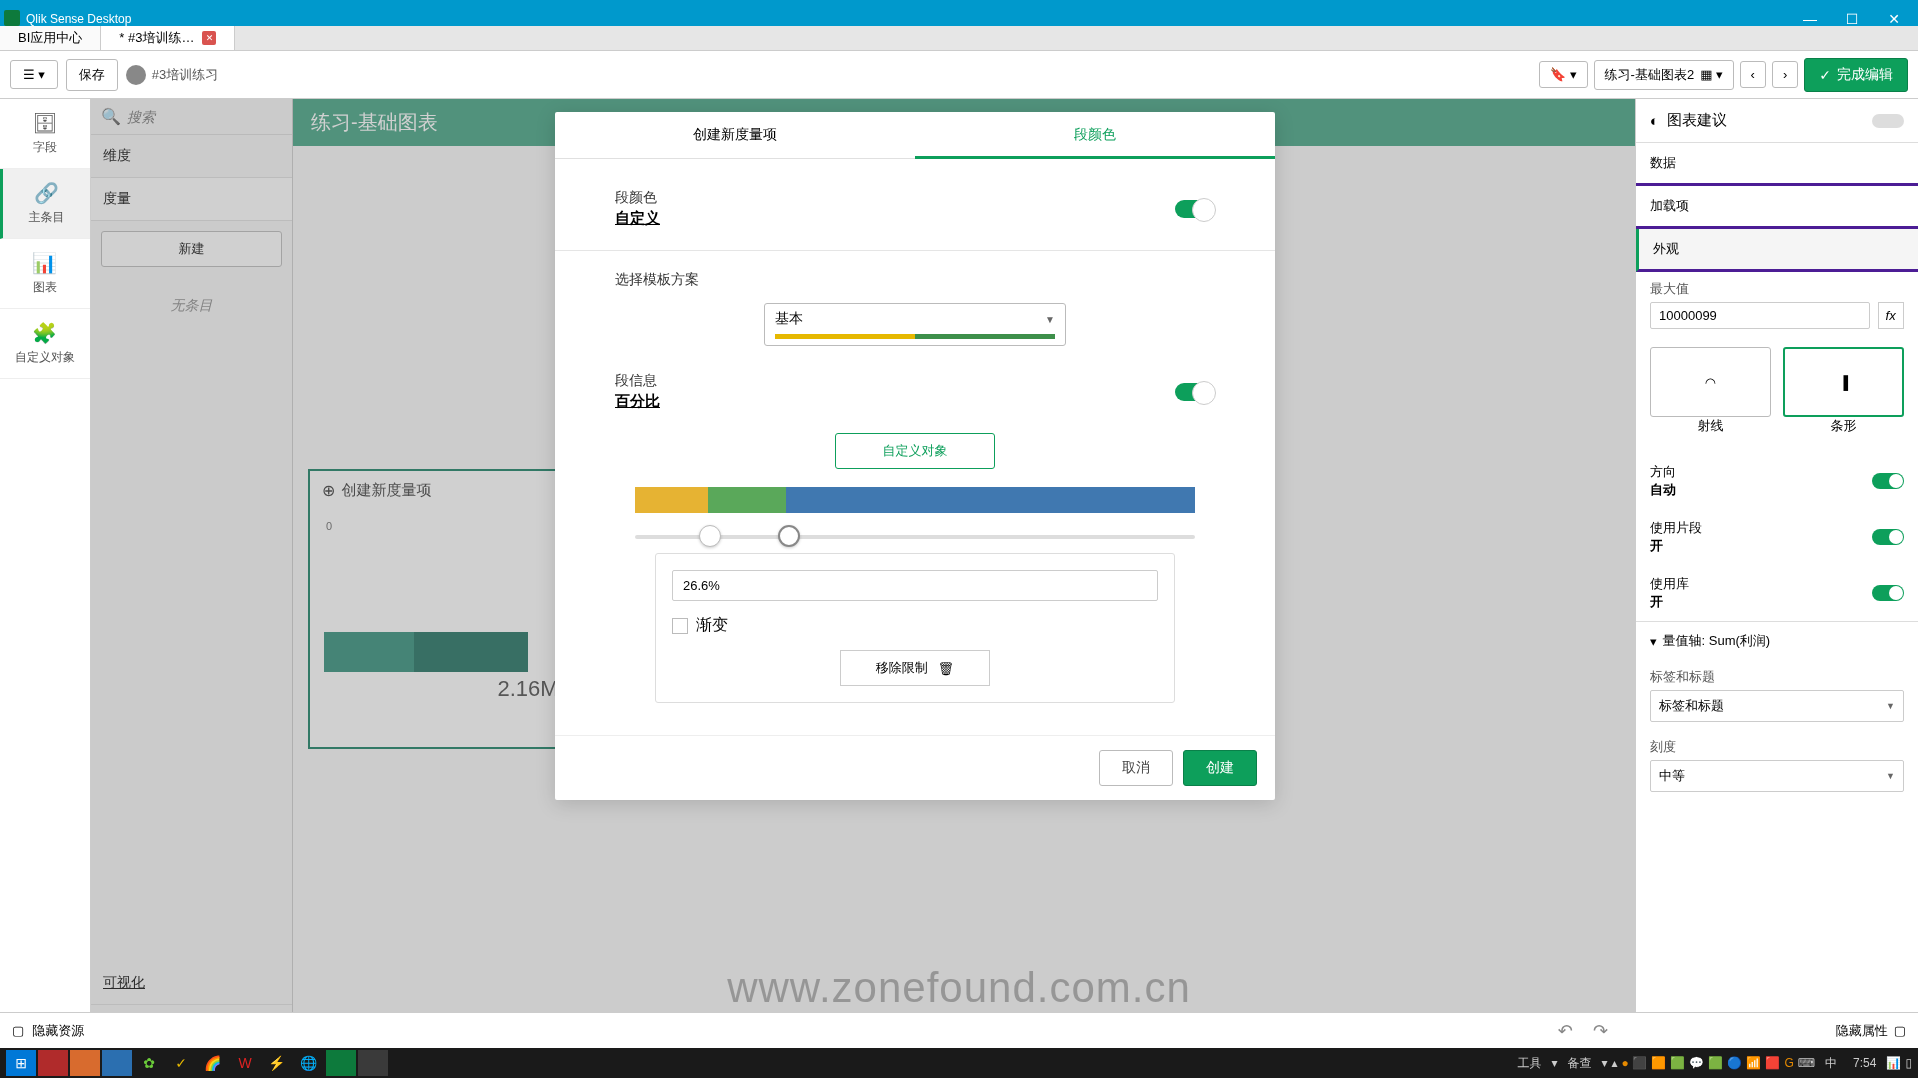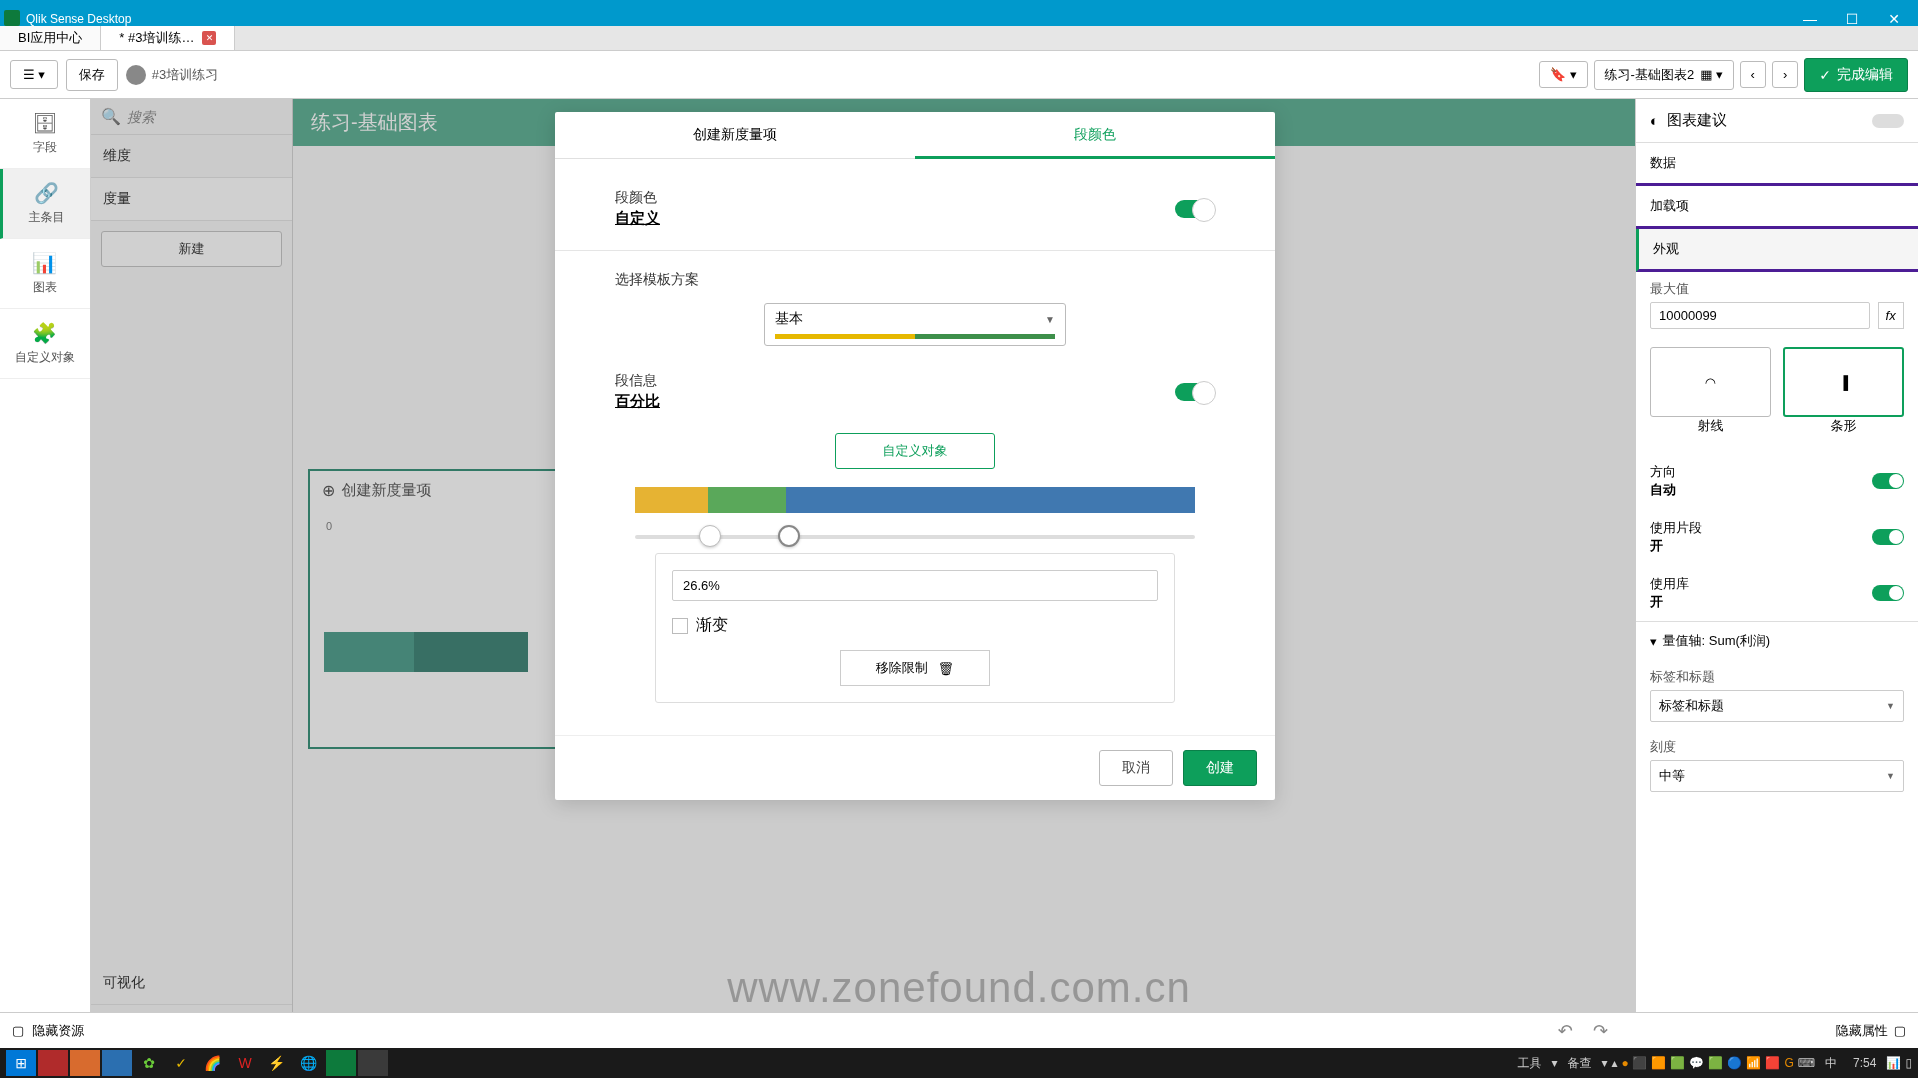--- a/index.html
+++ b/index.html
@@ -39,21 +39,21 @@
 .rail-item.active { background: #f0f0f0; border-left: 3px solid #0d9f5b; }
 .rail-icon { font-size: 20px; margin-bottom: 4px; }
 
 .side-panel { width: 202px; background: #f7f7f7; border-right: 1px solid #ccc; display: flex; flex-direction: column; }
 .search-row { padding: 8px 10px; display: flex; align-items: center; gap: 6px; border-bottom: 1px solid #ddd; }
 .search-row input { border: none; background: transparent; font-size: 14px; outline: none; width: 100%; font-style: italic; color: #999; }
 .sp-item { padding: 12px 12px; font-size: 14px; border-bottom: 1px solid #e0e0e0; cursor: pointer; }
 .sp-item.active { background: #fff; font-weight: 500; }
 .new-btn { margin: 10px; padding: 8px; text-align: center; border: 1px solid #bbb; border-radius: 3px; background: #fff; font-size: 13px; cursor: pointer; }
 .sp-empty { padding: 20px; font-size: 14px; color: #888; text-align: center; font-style: italic; }
-.sp-bottom { margin-top: auto; }
+.sp-bottom { margin-top: auto; text-decoration: underline; }
 
 
 .canvas { flex: 1; padding: 0; background: #f9f9f9; position: relative; }
 .sheet-title { background: #3ca07e; color: #fff; padding: 10px 18px; font-size: 20px; font-weight: 500; margin: 0; }
 .chart-obj { position: absolute; left: 15px; top: 370px; width: 440px; height: 280px; border: 2px solid #0d7a5c; background: #fff; }
 .chart-header { padding: 10px 12px; font-size: 15px; color: #333; display: flex; align-items: center; }
 .chart-header::before { content: '⊕'; margin-right: 6px; font-size: 16px; }
 .chart-body { padding: 10px 14px; }
 .bar-chart { position: relative; height: 60px; margin-top: 70px; }
 .bar-seg { position: absolute; height: 40px; top: 30px; }
@@ -205,39 +205,41 @@
   </div>
 
   <div class="side-panel">
     <div class="search-row">
       <span>🔍</span>
       <input placeholder="搜索" style="">
     </div>
     <div class="sp-item">维度</div>
     <div class="sp-item active">度量</div>
     <div class="new-btn">新建</div>
+    <div class="sp-empty">无条目</div>
     <div class="sp-bottom">
       <div class="sp-item">可视化</div>
       <div class="sp-item">替代状态</div>
     </div>
   </div>
 
   <div class="canvas">
     <div class="sheet-title">练习-基础图表</div>
     <div class="chart-obj">
       <div class="chart-header">创建新度量项</div>
       <div class="chart-body">
         <div class="bar-axis">
           <span>0</span>
             <span>2.5M</span>
         </div>
         <div class="bar-chart">
           <div class="bar-seg" style="left:0;width:22%;background:#2a8a75"></div>
           <div class="bar-seg" style="left:22%;width:28%;background:#166b5a"></div>
         </div>
+        <div class="bar-value">2.16M</div>
       </div>
     </div>
   </div>
 
   <div class="right-panel">
     <div class="rp-header">
       <span>◐</span>
       <span>图表建议</span>
       <div class="rp-toggle-pill"></div>
     </div>

